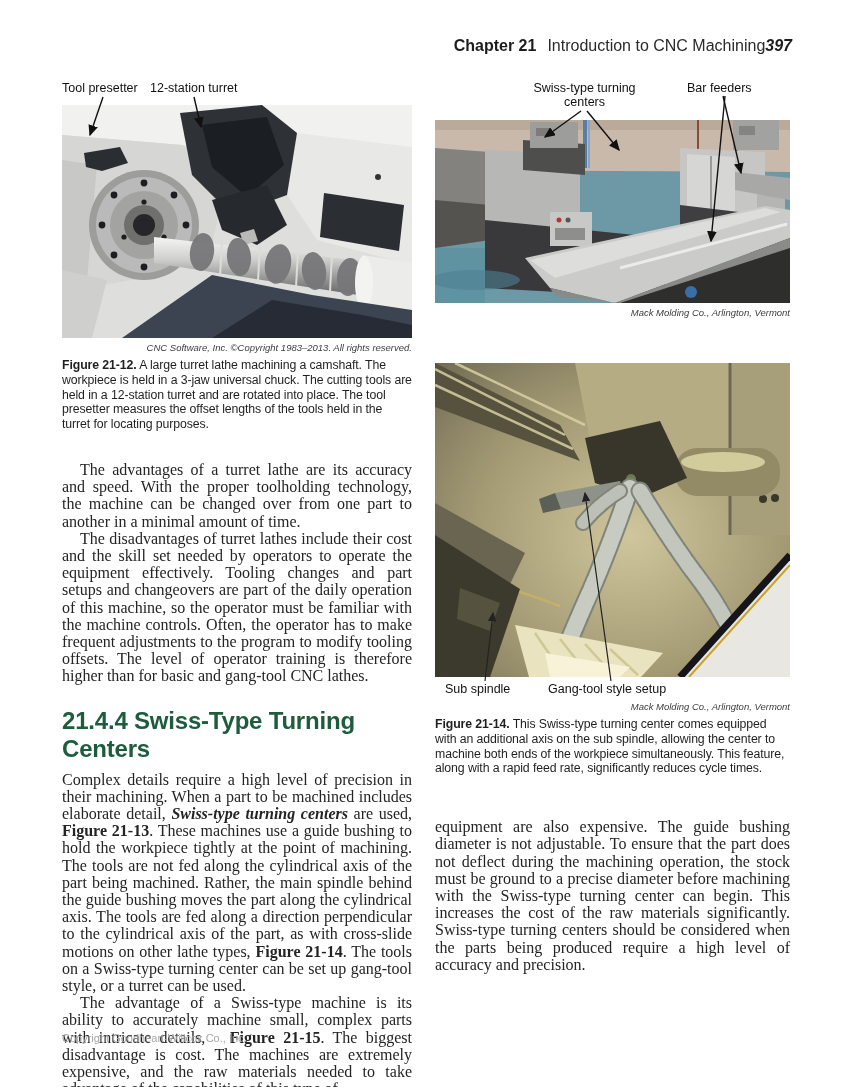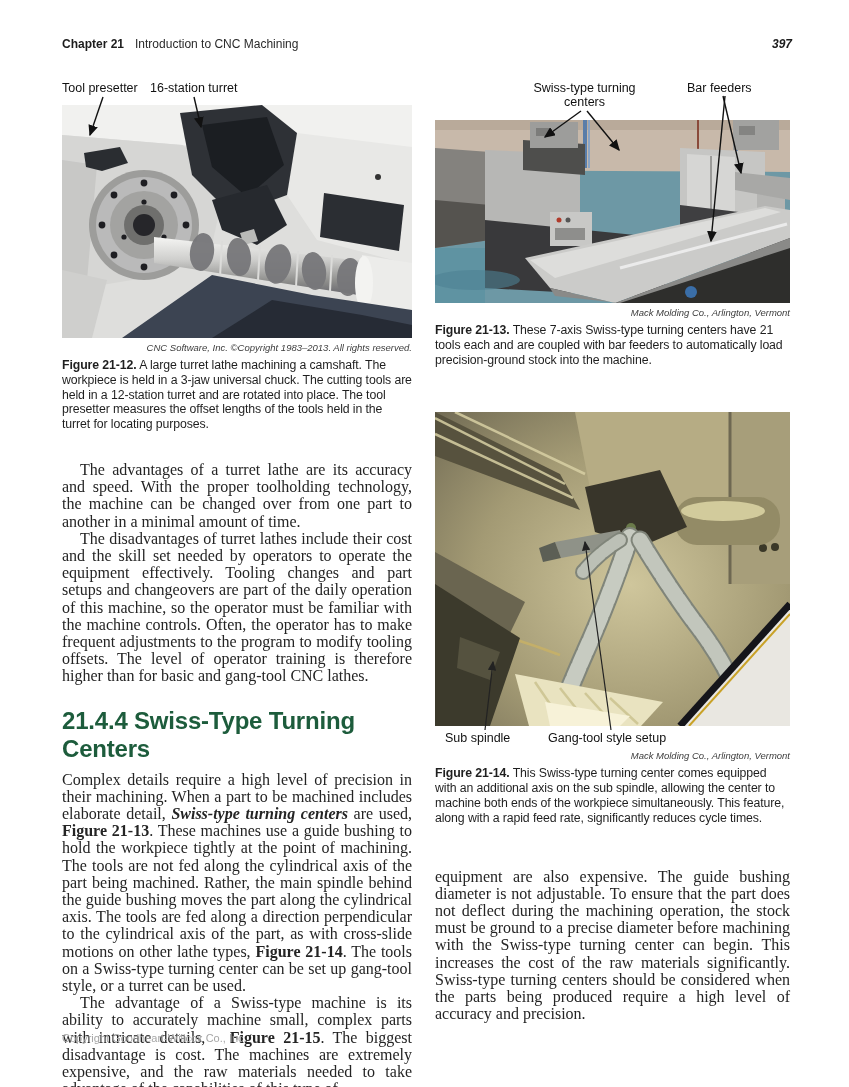--- a/index.html
+++ b/index.html
@@ -1,20 +1,20 @@
 <!DOCTYPE html>
 <html><head>
 <meta charset="utf-8">
 <style>
   html,body{margin:0;padding:0;background:#ffffff;}
   .page{position:relative;width:849px;height:1087px;background:#ffffff;overflow:hidden;
         font-family:"Liberation Sans",sans-serif;color:#1c1c1c;}
   
-  .hdr{position:absolute;top:37px;left:62px;right:57px;display:flex;justify-content:space-between;
-       font-size:12px;}
+  .hdr{position:absolute;top:37px;left:62px;right:57px;display:flex;justify-content:flex-end;
+       font-size:16px;}
   .hdr .chap{font-weight:bold;}
   .hdr .htitle{font-weight:normal;margin-left:11px;color:#2a2a2a;}
   .hdr .pageno{font-weight:bold;font-style:italic;}
   
   .col-l{position:absolute;left:62px;top:80px;width:350px;}
   .col-r{position:absolute;left:435px;top:80px;width:355px;}
   
   .figwrap{position:relative;}
   .fig12{height:258px;}
   .fig13{height:223px;}
@@ -46,21 +46,21 @@
     <div>
       <span class="chap">Chapter 21</span><span class="htitle">Introduction to CNC Machining</span>
     </div>
     <div class="pageno">397</div>
   </div>
 
   <div class="col-l">
 
     <div class="figwrap fig12">
       <div class="flabel" style="left:0;top:2px">Tool presetter</div>
-      <div class="flabel" style="left:88px;top:2px">16-station turret</div>
+      <div class="flabel" style="left:88px;top:2px">12-station turret</div>
 
       <svg class="photo" style="top:25px" width="350" height="233" viewBox="0 0 350 233">
         <defs>
           <linearGradient id="shaft12" x1="0" y1="0" x2="0" y2="1">
             <stop offset="0" stop-color="#f5f5f3"></stop>
               <stop offset="0.35" stop-color="#cfcfcd"></stop>
             <stop offset="0.7" stop-color="#8c8c8a"></stop>
               <stop offset="1" stop-color="#565660"></stop>
           </linearGradient>
         </defs>
@@ -189,21 +189,20 @@
           </marker>
         </defs>
         <line x1="146" y1="31" x2="110" y2="57" stroke="#111" stroke-width="1.4" marker-end="url(#ah13)"></line>
         <line x1="152" y1="31" x2="184" y2="70" stroke="#111" stroke-width="1.4" marker-end="url(#ah13)"></line>
         <line x1="288" y1="16" x2="306" y2="93" stroke="#111" stroke-width="1.4" marker-end="url(#ah13)"></line>
         <line x1="290" y1="16" x2="276" y2="161" stroke="#111" stroke-width="1.4" marker-end="url(#ah13)"></line>
       </svg>
     </div>
 
     <div class="credit">Mack Molding Co., Arlington, Vermont</div>
-    <div class="caption"><b>Figure 21-13.</b><span> These 7-axis Swiss-type turning centers have 21 tools each and are coupled with bar feeders to automatically load precision-ground stock into the machine.</span></div>
 
     <div class="figwrap fig14">
 
       <svg class="photo" style="top:0" width="355" height="314" viewBox="0 0 355 314">
         <defs>
           <radialGradient id="olive14" cx="0.55" cy="0.55" r="0.8">
             <stop offset="0" stop-color="#cfc69c"></stop>
               <stop offset="0.55" stop-color="#a39a74"></stop>
             <stop offset="1" stop-color="#6e6852"></stop>
           </radialGradient>

